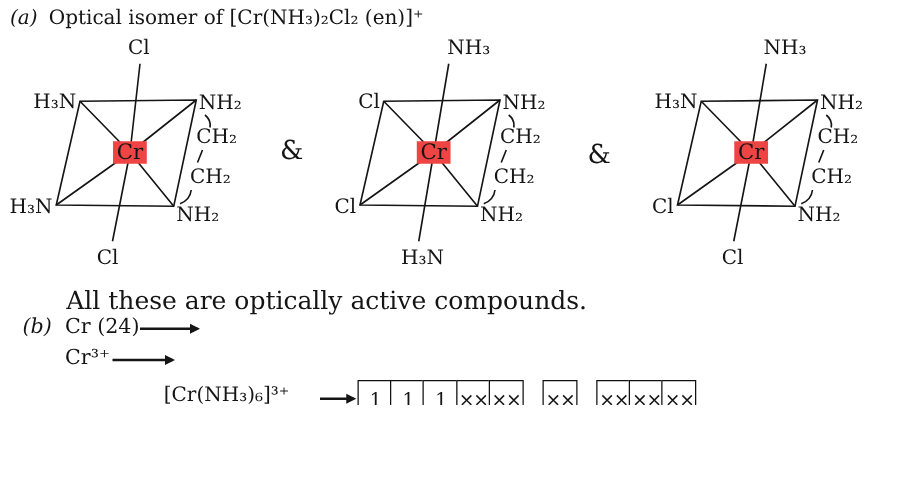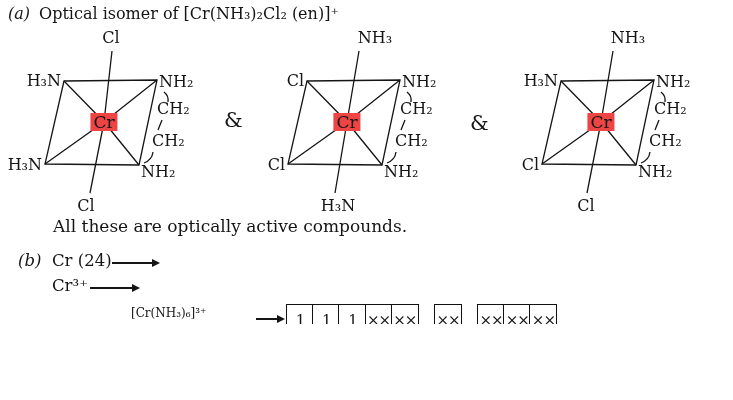--- a/index.html
+++ b/index.html
@@ -22,28 +22,28 @@
   .bl-lbl{left:0;top:131px;width:42px;text-align:right;}
   .tr-lbl{left:159px;top:48px;}
   .br-lbl{left:141px;top:138px;}
   .en-top{left:157px;top:75px;}
   .en-bot{left:152px;top:107px;}
   .cr-lbl{left:104px;top:97px;transform:translate(-50%,-50%);font-size:17px;
           background:#ef4444;padding:0 3px;}
   .amp{font-size:21px;}
   .amp1{left:224px;top:108px;} .amp2{left:470px;top:111px;}
   
-  .note{left:53px;top:216px;font-size:17px;text-align:center;}
+  .note{left:53px;top:228px;font-size:20px;text-align:center;}
   .bline1{top:251px;font-size:16.5px;} .bline2{top:276px;font-size:16.5px;}
   .harrow{position:absolute;height:1.6px;background:#151515;}
   .harrow::after{content:"";position:absolute;right:-2px;top:-3.4px;width:0;height:0;
                  border-left:8px solid #151515;border-top:4px solid transparent;
                  border-bottom:4px solid transparent;}
   
-  .complex{left:131px;top:306px;font-size:12px;}
+  .complex{left:131px;top:306px;font-size:16px;}
   .boxgroup{position:absolute;top:304px;display:flex;}
   .obox{width:26px;height:29px;border:1.8px solid #111;margin-left:-1.8px;
         display:flex;align-items:center;justify-content:center;
         font-size:15px;letter-spacing:-1px;background:#fff;}
   .obox:first-child{margin-left:0;}
   .grouplabel{position:absolute;top:353px;font-size:15.5px;font-weight:600;text-align:right;}
   .bracewrap{position:absolute;left:355px;top:354px;}
   .hyblabel{position:absolute;left:347px;top:371px;width:215px;text-align:center;
             font-size:16px;font-weight:600;}
 </style>

